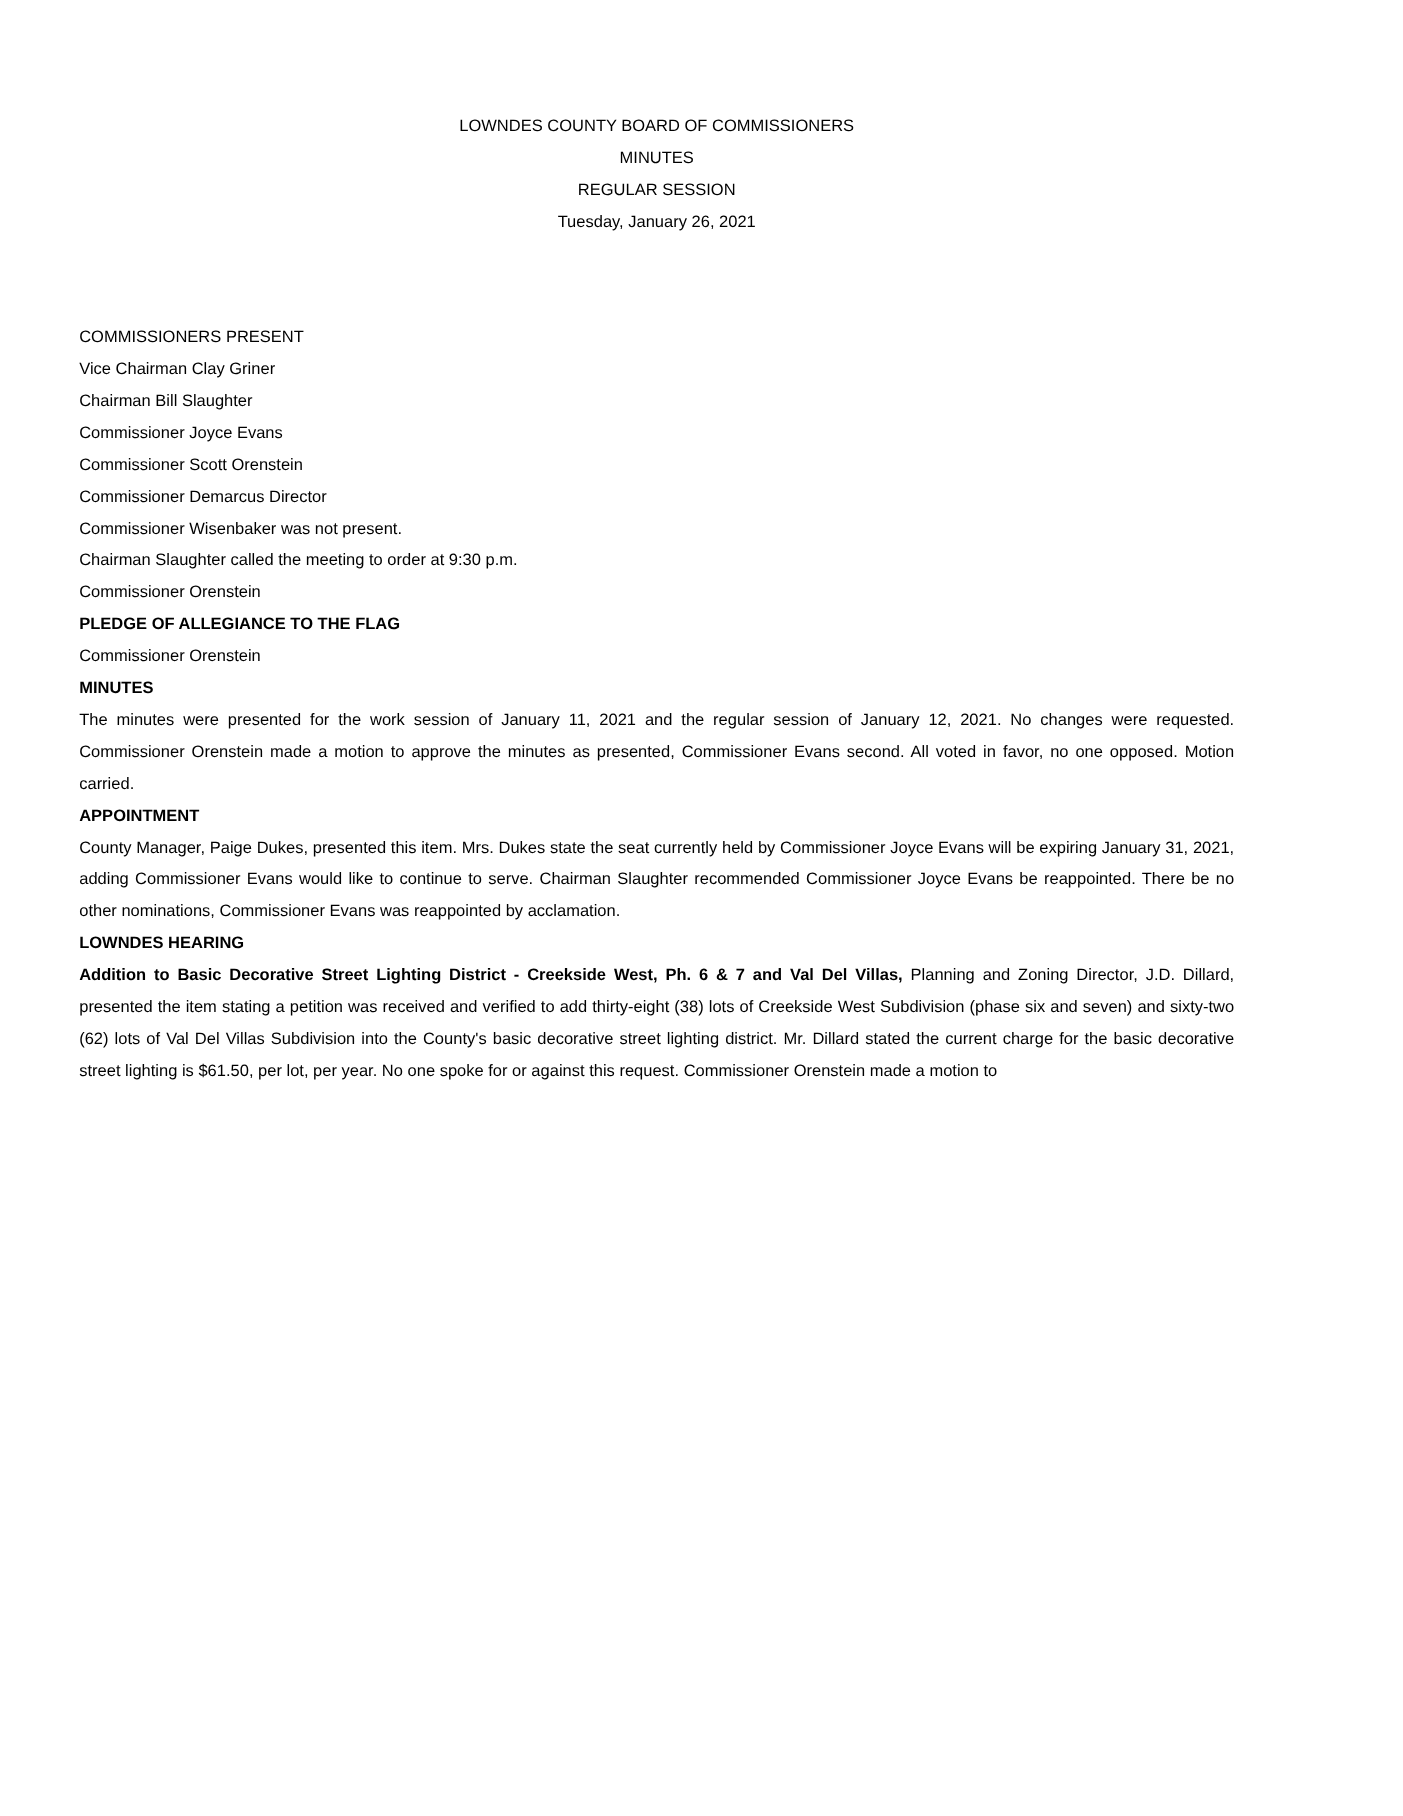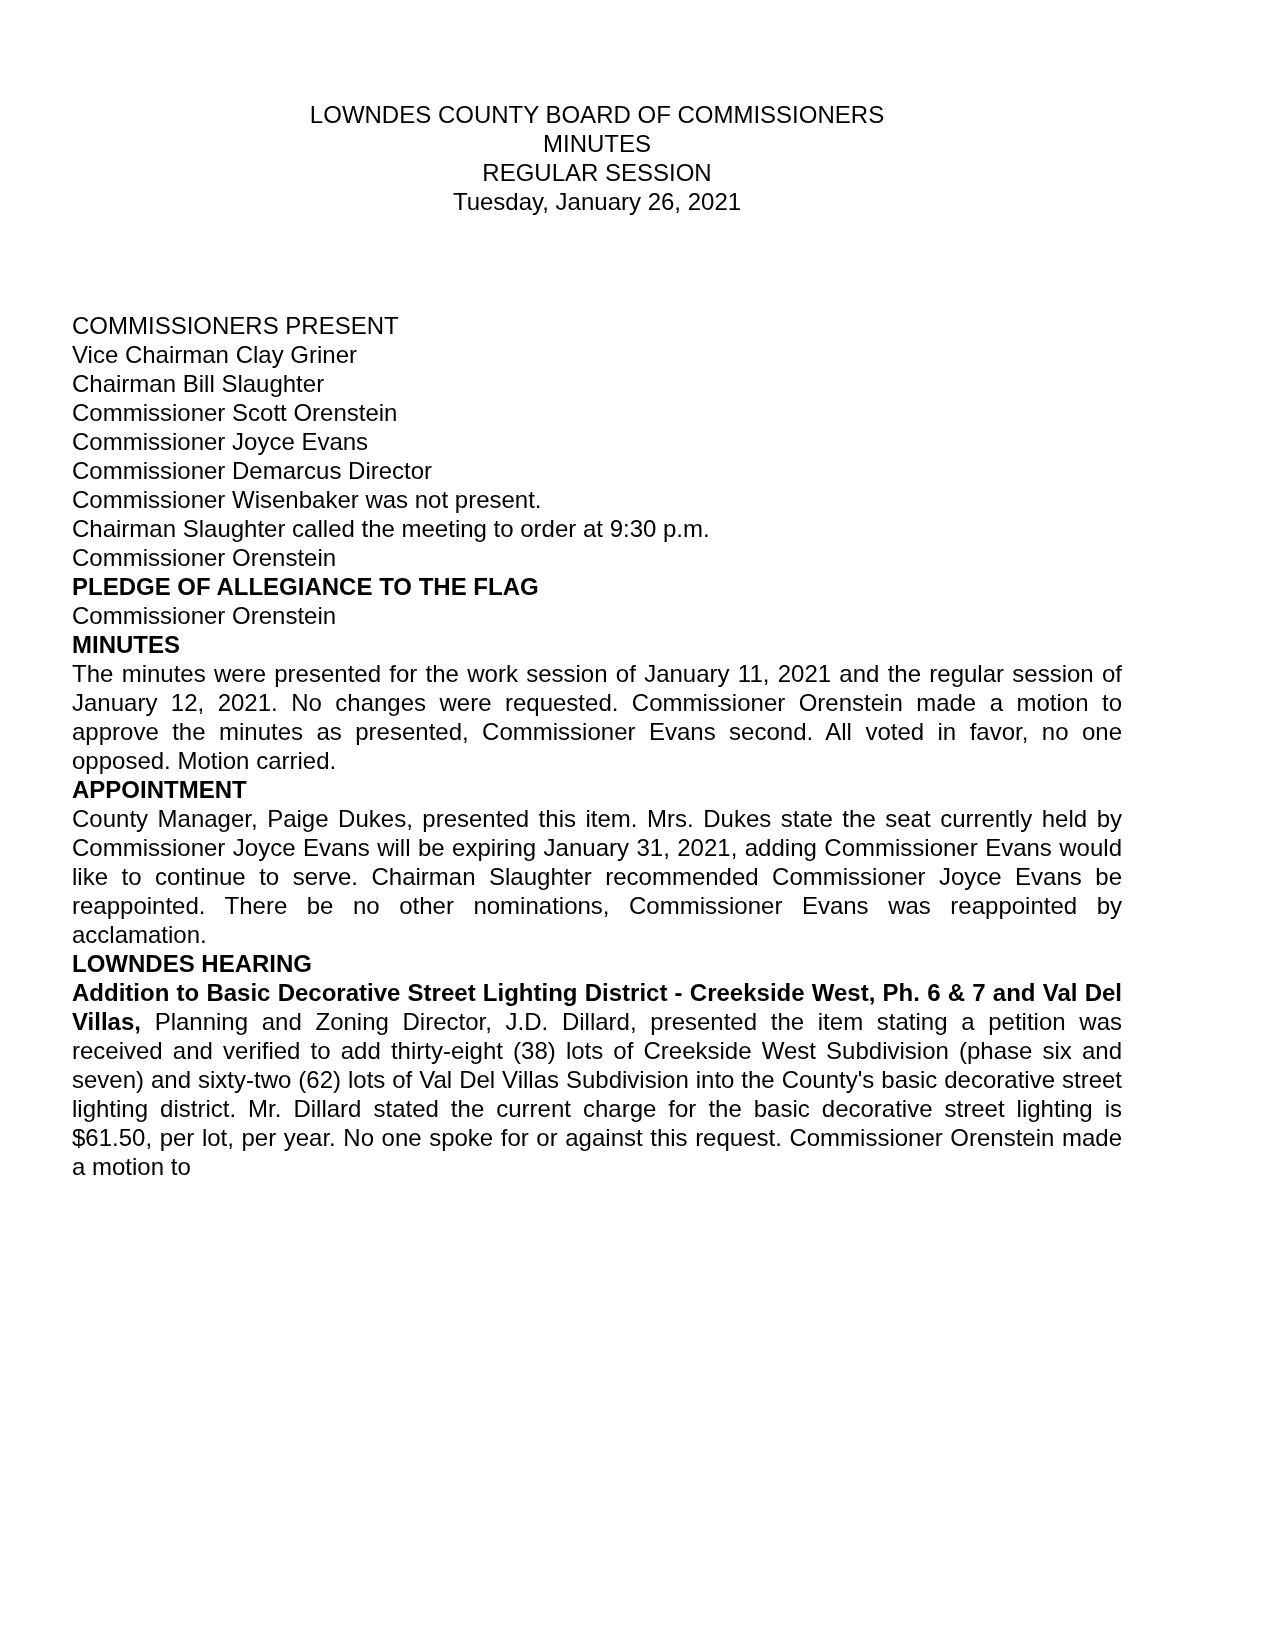--- a/index.html
+++ b/index.html
@@ -8,29 +8,29 @@
     padding: 0;
     background: #ffffff;
   }
   .page {
     position: relative;
     width: 1275px;
     min-height: 1651px;
     background: #ffffff;
     color: #000000;
     font-family: "Liberation Sans", "DejaVu Sans", sans-serif;
-    font-size: 24px;
+    font-size: 15px;
     line-height: 29px;
     padding: 100px 153px 90px 72px;
   }
   .doc-header {
     text-align: center;
   }
   .attendance-block {
-    margin-top: 95px;
+    margin-top: 76px;
   }
   .gap-block {
   }
   .bold {
     font-weight: bold;
   }
   .para {
     text-align: justify;
   }
 </style>
@@ -43,22 +43,22 @@
     <div>LOWNDES COUNTY BOARD OF COMMISSIONERS</div>
     <div>MINUTES</div>
     <div>REGULAR SESSION</div>
     <div>Tuesday, January 26, 2021</div>
   </div>
 
   <div class="attendance-block">
     <div>COMMISSIONERS PRESENT</div>
     <div>Vice Chairman Clay Griner</div>
     <div>Chairman Bill Slaughter</div>
+    <div>Commissioner Joyce Evans</div>
     <div>Commissioner Scott Orenstein</div>
-    <div>Commissioner Joyce Evans</div>
     <div>Commissioner Demarcus Director</div>
   </div>
 
   <div class="gap-block">Commissioner Wisenbaker was not present.</div>
 
   <div class="gap-block">Chairman Slaughter called the meeting to order at 9:30 p.m.</div>
 
   <div class="gap-block">
     <div>Commissioner Orenstein</div>
   </div>

